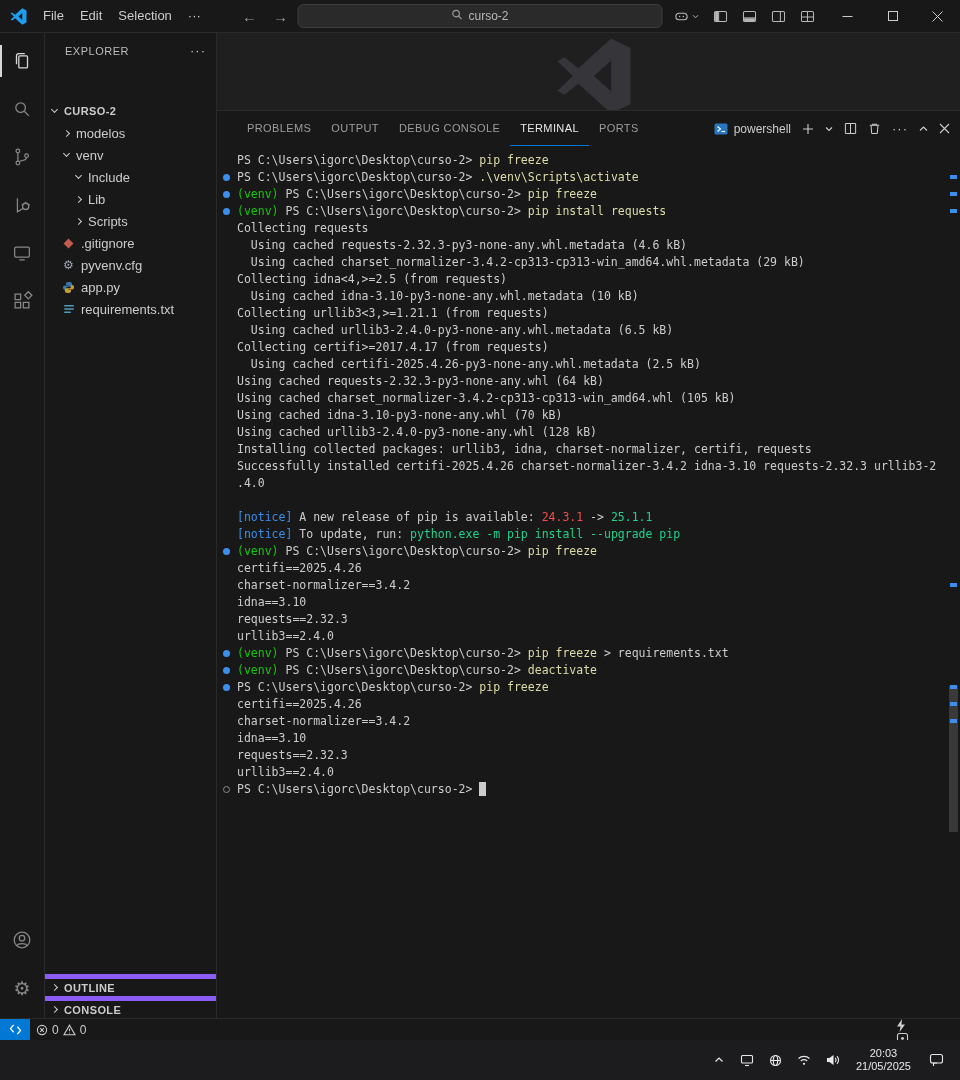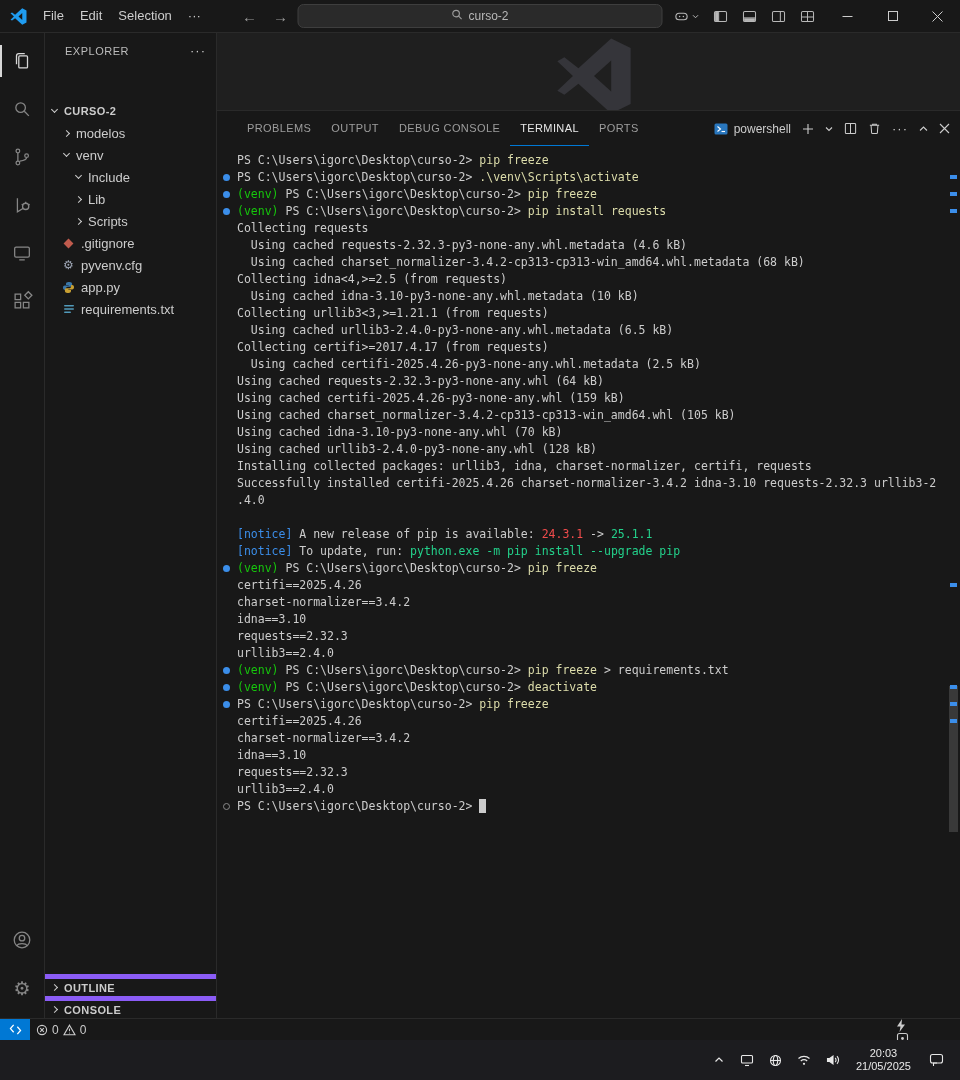--- a/index.html
+++ b/index.html
@@ -389,29 +389,28 @@
           </div>
         </div>
         <div class="terminal">
           <div>
               <div class="term-line"><span class="seg-d">PS C:\Users\igorc\Desktop\curso-2&gt; </span><span class="seg-y">pip freeze</span></div>
               <div class="term-line"><span class="term-dot"></span><span class="seg-d">PS C:\Users\igorc\Desktop\curso-2&gt; </span><span class="seg-y">.\venv\Scripts\activate</span></div>
               <div class="term-line"><span class="term-dot"></span><span class="seg-g">(venv)</span><span class="seg-d"> PS C:\Users\igorc\Desktop\curso-2&gt; </span><span class="seg-y">pip freeze</span></div>
               <div class="term-line"><span class="term-dot"></span><span class="seg-g">(venv)</span><span class="seg-d"> PS C:\Users\igorc\Desktop\curso-2&gt; </span><span class="seg-y">pip install requests</span></div>
               <div class="term-line"><span class="seg-d">Collecting requests</span></div>
               <div class="term-line"><span class="seg-d">  Using cached requests-2.32.3-py3-none-any.whl.metadata (4.6 kB)</span></div>
-              <div class="term-line"><span class="seg-d">  Using cached charset_normalizer-3.4.2-cp313-cp313-win_amd64.whl.metadata (68 kB)</span></div>
+              <div class="term-line"><span class="seg-d">  Using cached charset_normalizer-3.4.2-cp313-cp313-win_amd64.whl.metadata (29 kB)</span></div>
               <div class="term-line"><span class="seg-d">Collecting idna&lt;4,&gt;=2.5 (from requests)</span></div>
               <div class="term-line"><span class="seg-d">  Using cached idna-3.10-py3-none-any.whl.metadata (10 kB)</span></div>
               <div class="term-line"><span class="seg-d">Collecting urllib3&lt;3,&gt;=1.21.1 (from requests)</span></div>
               <div class="term-line"><span class="seg-d">  Using cached urllib3-2.4.0-py3-none-any.whl.metadata (6.5 kB)</span></div>
               <div class="term-line"><span class="seg-d">Collecting certifi&gt;=2017.4.17 (from requests)</span></div>
               <div class="term-line"><span class="seg-d">  Using cached certifi-2025.4.26-py3-none-any.whl.metadata (2.5 kB)</span></div>
               <div class="term-line"><span class="seg-d">Using cached requests-2.32.3-py3-none-any.whl (64 kB)</span></div>
-              <div class="term-line"><span class="seg-d">Using cached certifi-2025.4.26-py3-none-any.whl (159 kB)</span></div>
               <div class="term-line"><span class="seg-d">Using cached charset_normalizer-3.4.2-cp313-cp313-win_amd64.whl (105 kB)</span></div>
               <div class="term-line"><span class="seg-d">Using cached idna-3.10-py3-none-any.whl (70 kB)</span></div>
               <div class="term-line"><span class="seg-d">Using cached urllib3-2.4.0-py3-none-any.whl (128 kB)</span></div>
               <div class="term-line"><span class="seg-d">Installing collected packages: urllib3, idna, charset-normalizer, certifi, requests</span></div>
               <div class="term-line"><span class="seg-d">Successfully installed certifi-2025.4.26 charset-normalizer-3.4.2 idna-3.10 requests-2.32.3 urllib3-2</span></div>
               <div class="term-line"><span class="seg-d">.4.0</span></div>
               <div class="term-line"></div>
               <div class="term-line"><span class="seg-c">[notice]</span><span class="seg-d"> A new release of pip is available: </span><span class="seg-r">24.3.1</span><span class="seg-d"> -&gt; </span><span class="seg-G">25.1.1</span></div>
               <div class="term-line"><span class="seg-c">[notice]</span><span class="seg-d"> To update, run: </span><span class="seg-G">python.exe -m pip install --upgrade pip</span></div>
               <div class="term-line"><span class="term-dot"></span><span class="seg-g">(venv)</span><span class="seg-d"> PS C:\Users\igorc\Desktop\curso-2&gt; </span><span class="seg-y">pip freeze</span></div>

